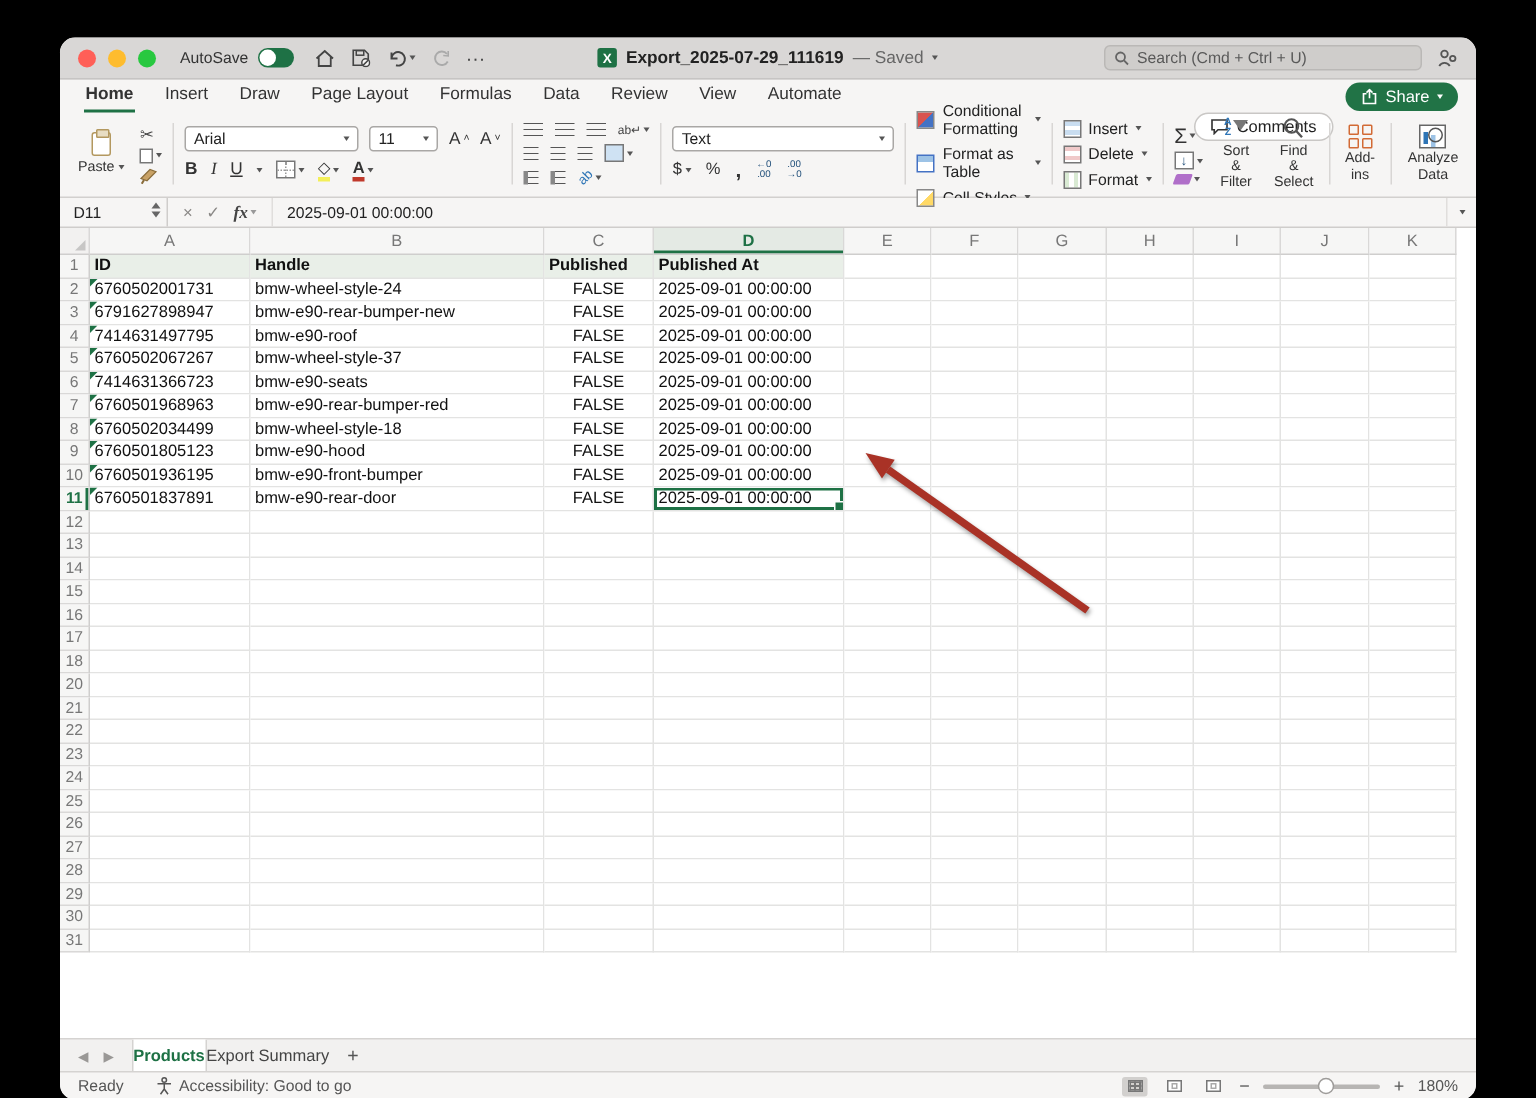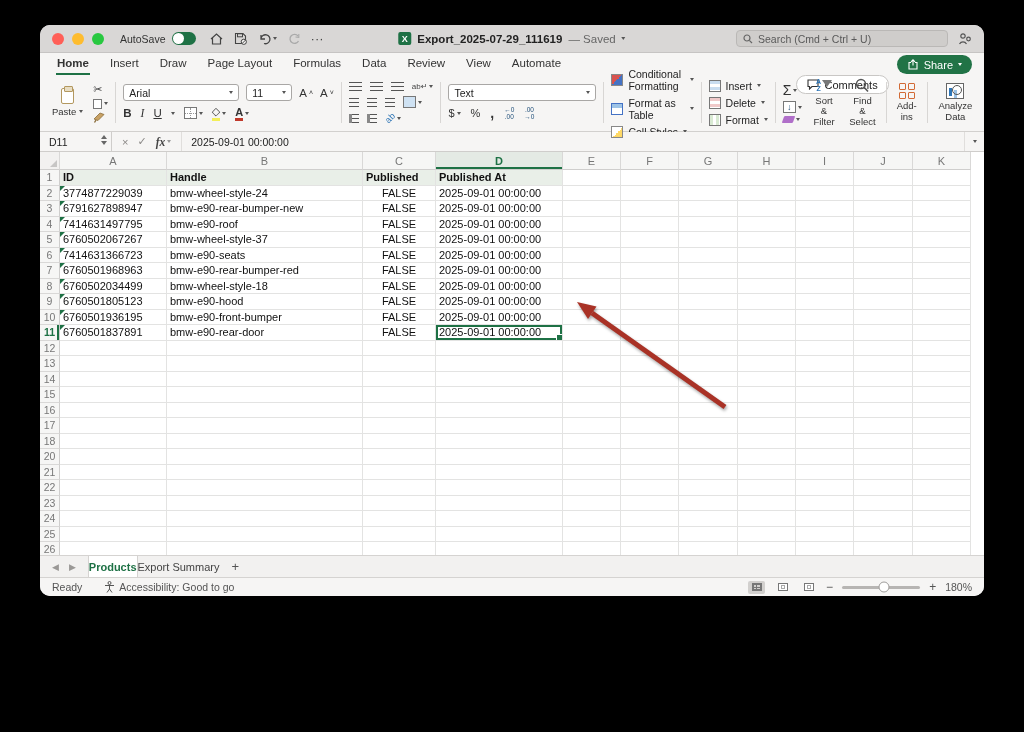--- a/index.html
+++ b/index.html
@@ -1,18 +1,18 @@
 <!DOCTYPE html>
 <html><head>
 <meta charset="utf-8">
 <style>
   * { margin:0; padding:0; box-sizing:border-box; }
   html,body { width:1024px; height:732px; background:#000; font-family:"Liberation Sans",sans-serif; overflow:hidden; }
   .stage { position:relative; width:1024px; height:732px; background:#000; }
-  .window { position:absolute; left:40px; top:25px; width:944px; height:571px; background:#f6f5f4; border-radius:10px; overflow:hidden; display:flex; flex-direction:column; }
+  .window { position:absolute; left:40px; top:25px; width:944px; height:708px; background:#f6f5f4; border-radius:10px; overflow:hidden; display:flex; flex-direction:column; }
 
   
   .titlebar { height:28px; background:#d9d7d6; border-bottom:1px solid #c6c4c3; display:flex; align-items:center; padding:0 12px; flex:0 0 auto; position:relative; }
   .lights { display:flex; gap:8px; }
   .light { width:12px; height:12px; border-radius:50%; }
   .light.r{background:#ff5f57}.light.y{background:#febc2e}.light.g{background:#28c840}
   .autosave { display:flex; align-items:center; gap:6px; margin-left:16px; }
   .autosave-label { font-size:10.5px; color:#333; }
   .toggle { width:24px; height:13px; border-radius:7px; background:#1e7145; position:relative; }
   .toggle::after { content:''; position:absolute; left:1px; top:1px; width:11px; height:11px; background:#fff; border-radius:50%; }
@@ -498,21 +498,21 @@
               <td class="cell"></td>
               <td class="cell"></td>
               <td class="cell"></td>
               <td class="cell"></td>
               <td class="cell"></td>
               <td class="cell"></td>
               <td class="cell"></td>
             </tr>
             <tr>
               <td class="rowhdr">2</td>
-              <td class="cell errtri">3774877229039</td>
+              <td class="cell errtri">6760502001731</td>
               <td class="cell">bmw-wheel-style-24</td>
               <td class="cell c-center">FALSE</td>
               <td class="cell">2025-09-01 00:00:00</td>
               <td class="cell"></td>
               <td class="cell"></td>
               <td class="cell"></td>
               <td class="cell"></td>
               <td class="cell"></td>
               <td class="cell"></td>
               <td class="cell"></td>

